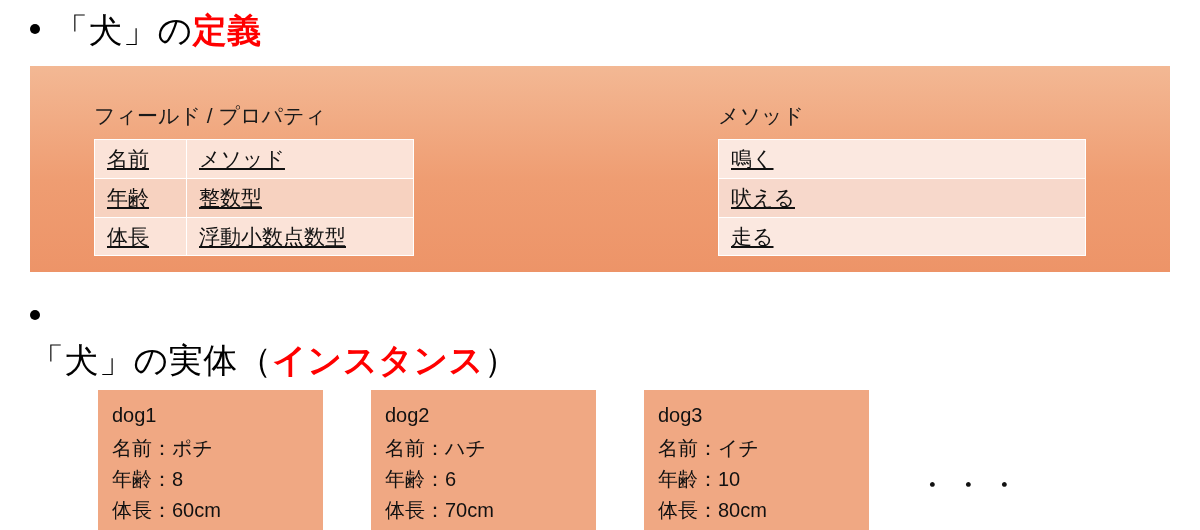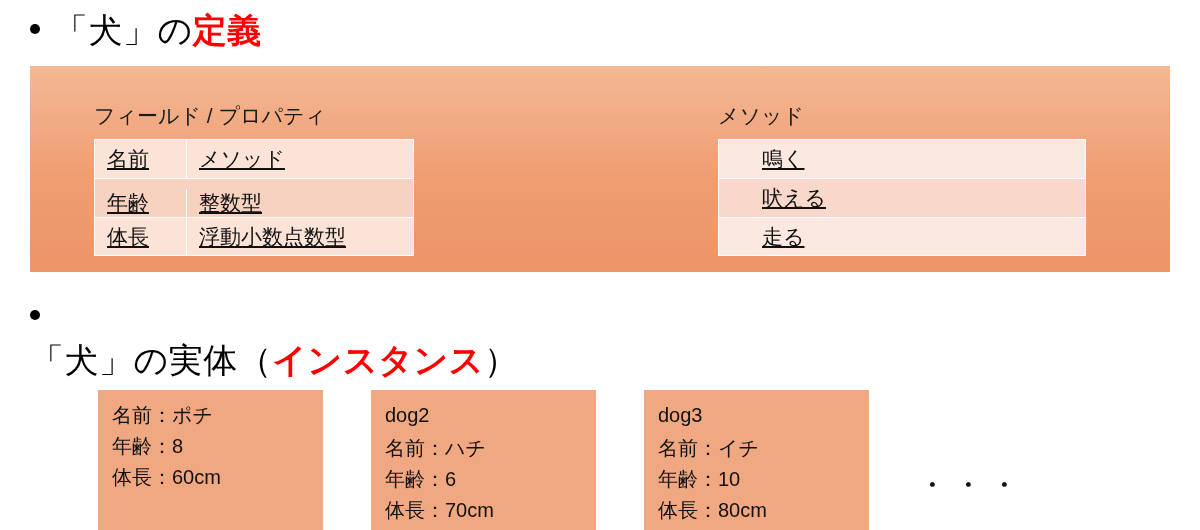--- a/index.html
+++ b/index.html
@@ -100,31 +100,29 @@
   .cell-name {
     width: 92px;
     border-right: 1px solid #ffffff;
     justify-content: flex-start;
   }
   .cell-type {
     flex: 1;
   }
   .row-alt {
     background: #f7d2c0;
-    align-items: flex-end;
   }
   .method-row {
     background: #fbe8e0;
   }
   .method-row-alt {
     background: #f7d8cb;
   }
   .method-cell {
     width: 100%;
-    margin-left: 31px;
   }
 
   
   #instances {
     position: absolute;
     left: 98px;
     top: 390px;
     display: flex;
     gap: 48px;
     align-items: flex-start;
@@ -202,20 +200,21 @@
 <div class="bullet-line" id="heading-2">
   <span class="bullet-dot"></span>
   <span class="heading-text">
     <span>「犬」の実体（</span><span class="accent">インスタンス</span><span>）</span>
   </span>
 </div>
 
 <div id="instances">
 
   <div class="inst-card">
+    <div class="inst-title">dog1</div>
     <div class="inst-line">名前：ポチ</div>
     <div class="inst-line">年齢：8</div>
     <div class="inst-line">体長：60cm</div>
   </div>
 
   <div class="inst-card">
     <div class="inst-title">dog2</div>
     <div class="inst-line">名前：ハチ</div>
     <div class="inst-line">年齢：6</div>
     <div class="inst-line">体長：70cm</div>

